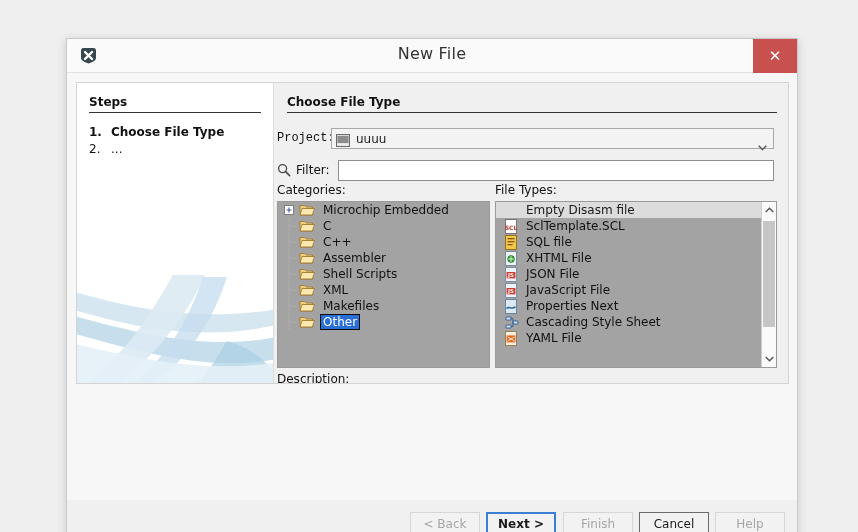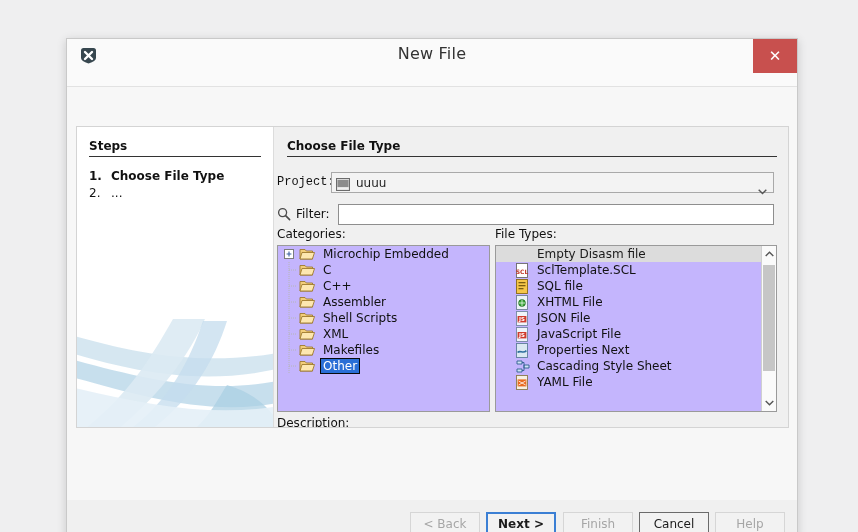--- a/index.html
+++ b/index.html
@@ -16,21 +16,21 @@
     position: absolute;
     left: 66px; top: 38px;
     width: 732px; height: 500px;
     background: #f7f7f7;
     border: 1px solid #c9c9c9;
     box-shadow: 0 2px 9px rgba(0,0,0,0.16);
     box-sizing: border-box;
   }
   .titlebar {
     position: relative;
-    height: 48px;
+    height: 34px;
     background: #fafafa;
     border-bottom: 1px solid #e2e2e2;
     box-sizing: border-box;
   }
   .win-icon {
     position: absolute; left: 12px; top: 7px;
     width: 19px; height: 19px;
   }
   .title-text {
     position: absolute;
@@ -53,21 +53,20 @@
 
   
   .dlg-body {
     position: absolute;
     left: 9px; top: 43px;
     width: 713px; height: 302px;
     background: #ffffff;
     border: 1px solid #d4d4d4;
     box-sizing: border-box;
     overflow: hidden;
-    margin-top: 44px;
   }
   .left-pane {
     position: absolute;
     left: 0; top: 0; width: 196px; height: 100%;
     background: #ffffff;
     border-right: 1px solid #dcdcdc;
     overflow: hidden;
   }
   .steps-head {
     position: absolute; left: 12px; top: 12px;
@@ -131,21 +130,21 @@
     font-size: 12px;
     padding: 0 4px;
     color: #111;
     outline: none;
   }
   .search-icon { position: absolute; left: 3px; top: 79px; width: 14px; height: 14px; }
 
   
   .listbox {
     position: absolute;
-    background: #c4b5fd;
+    background: #a3a3a3;
     border: 1px solid #9a9a9a;
     box-sizing: border-box;
     overflow: hidden;
   }
   #cat-box { left: 3px; top: 118px; width: 213px; height: 167px; }
   #ft-box  { left: 221px; top: 118px; width: 282px; height: 167px; }
 
   .tree-row {
     position: relative;
     height: 16px;
@@ -162,21 +161,21 @@
     background: #2a6fd6; color: #fff;
     outline: 1px solid #0b0b0b;
   }
 
   .ft-row {
     position: relative;
     height: 16px;
     display: flex; align-items: center;
     font-size: 12px; color: #111;
     cursor: pointer;
-    padding-left: 19px;
+    padding-left: 8px;
     white-space: nowrap;
   }
   .ft-row .fticon { width: 16px; height: 15px; flex: none; margin-right: 6px; }
   .ft-row.sel { background: #dcdcdc; }
   .ft-row.sel .ftlabel { color: #1a1a1a; }
   .ft-row .spacer16 { width: 16px; flex: none; margin-right: 6px; }
 
   .ft-list {
     position: absolute; left: 0; top: 0; right: 15px; bottom: 0;
     overflow: hidden;

